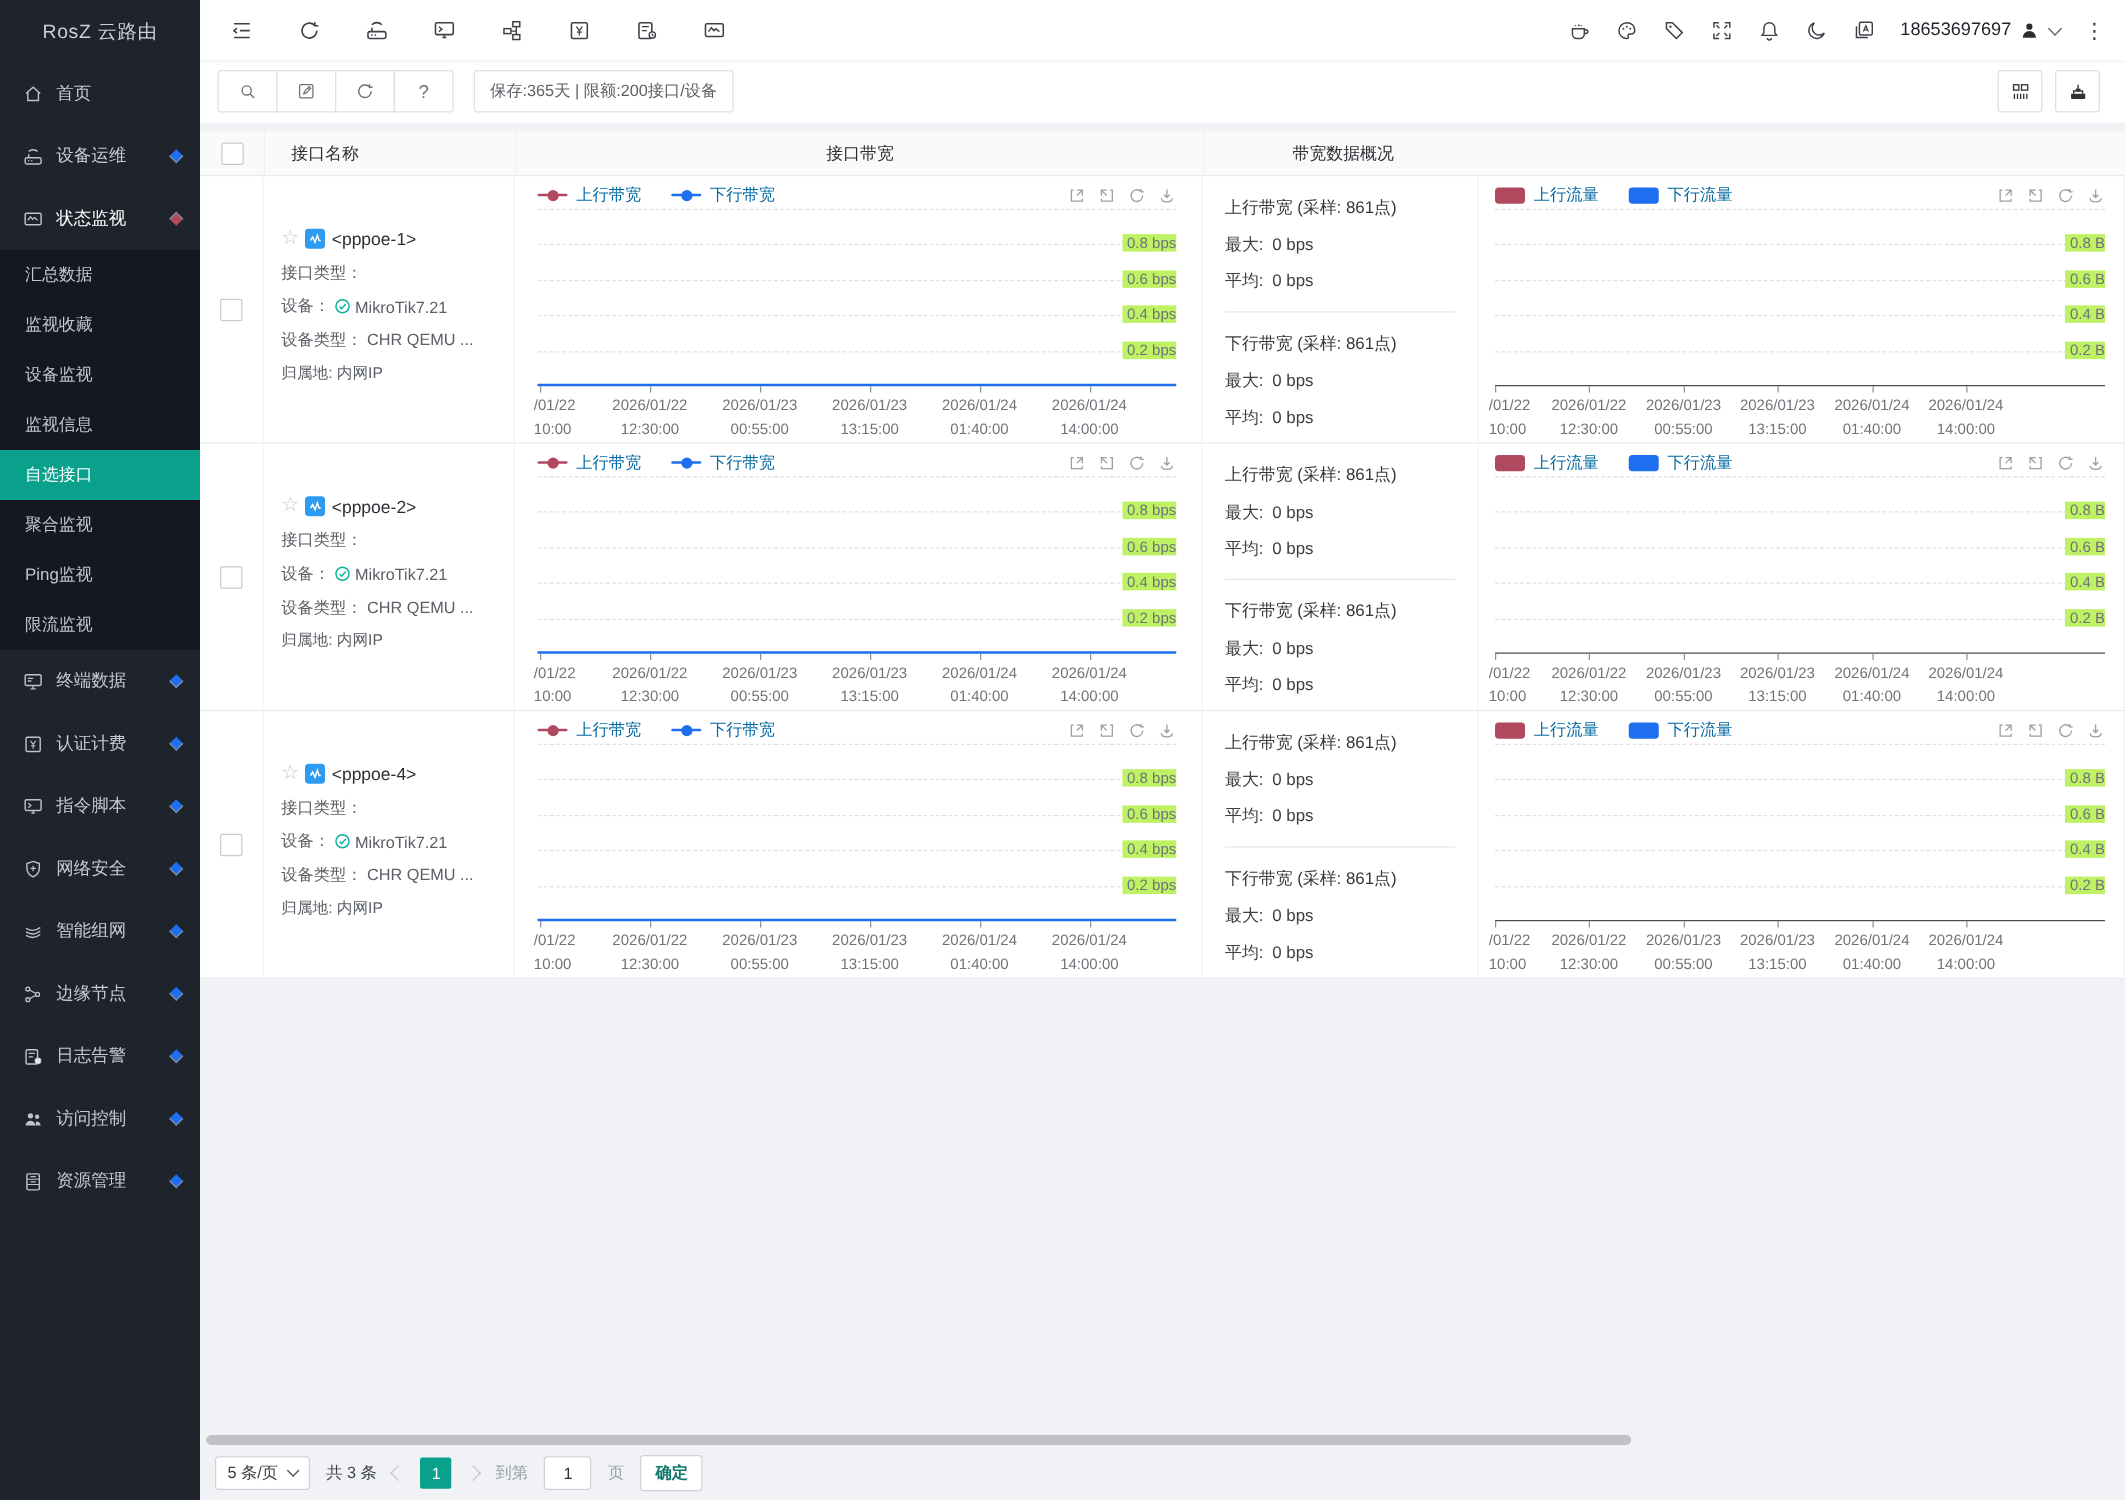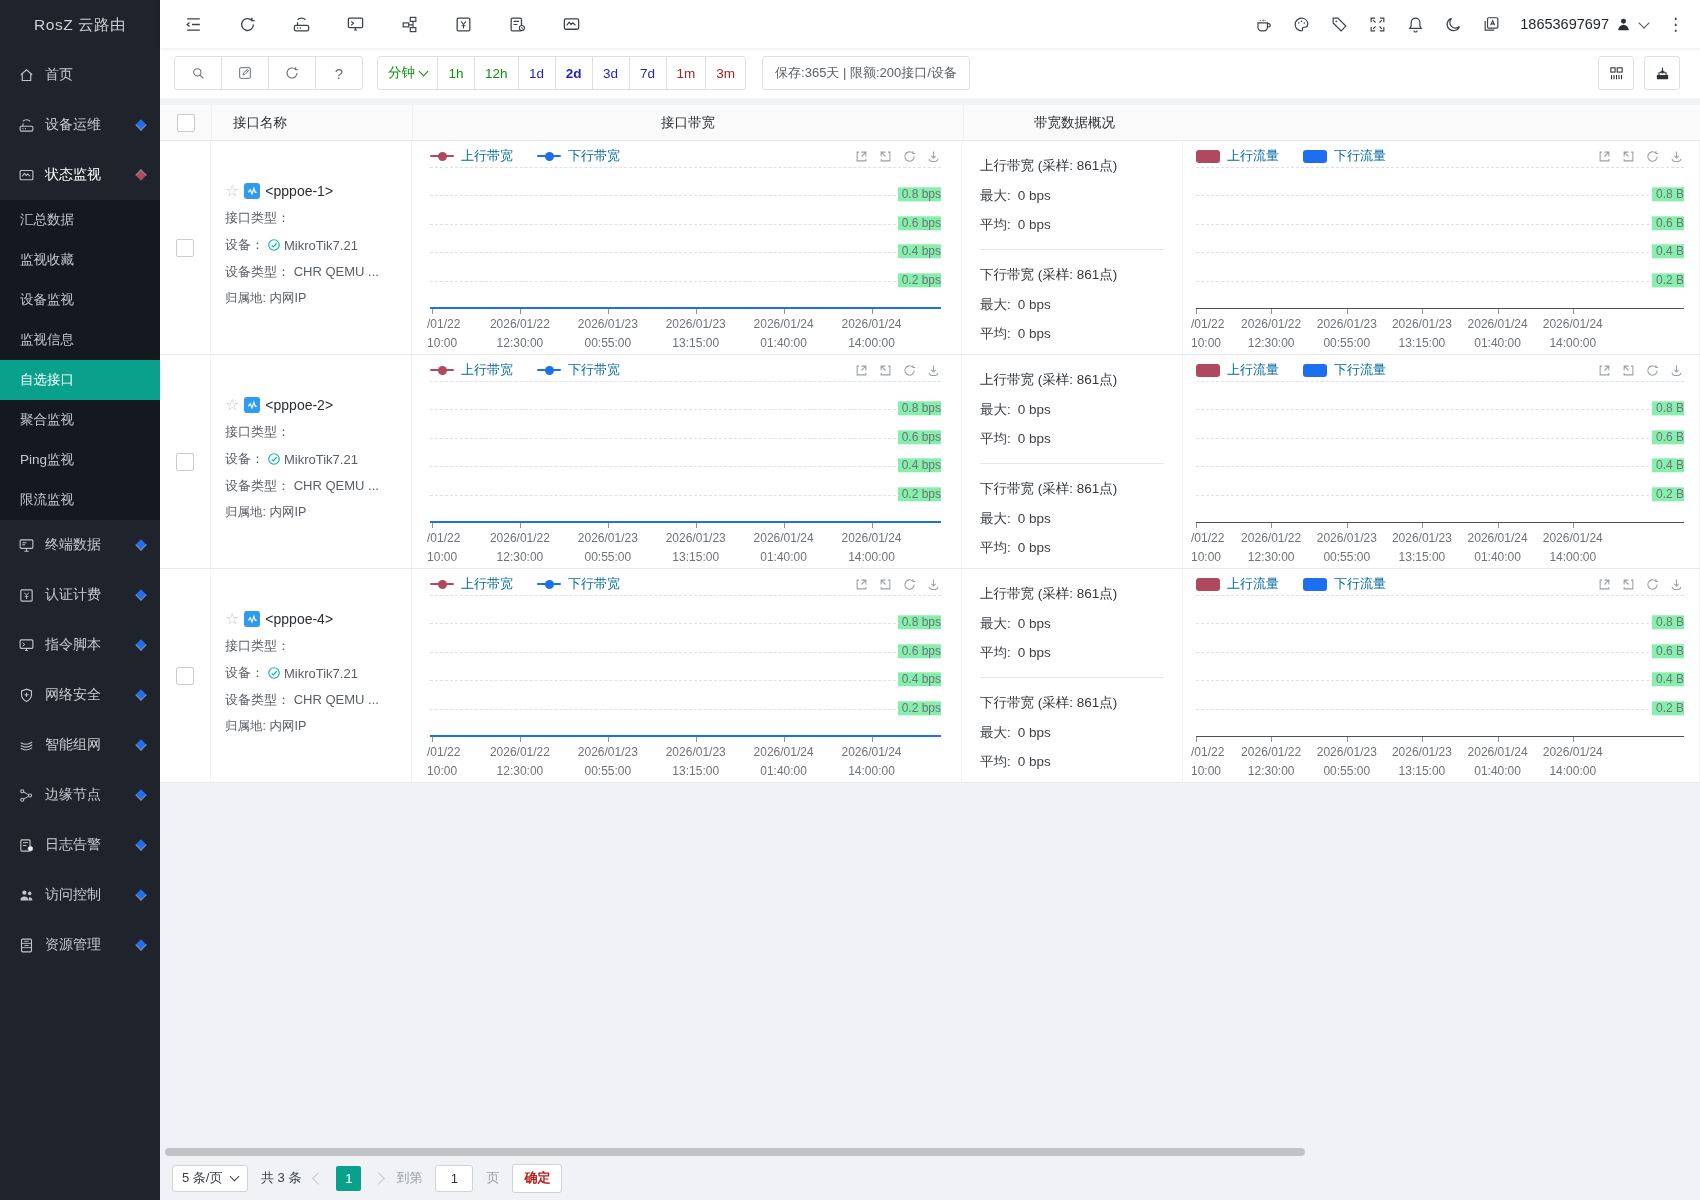--- a/index.html
+++ b/index.html
@@ -89,21 +89,21 @@
   .litem{display:flex;align-items:center;gap:7px;font-size:13px;color:#0369a1;cursor:pointer}
   .lmark-line{width:24px;height:2px;border-radius:1px;position:relative}
   .lmark-line::after{content:"";position:absolute;width:9px;height:9px;border-radius:50%;background:inherit;left:7.5px;top:-3.5px}
   .lmark-rect{width:24px;height:13px;border-radius:3px}
   .up{background:#b0485e}
   .down{background:#1e6ff0}
   .ctools{position:absolute;top:8px;right:20px;display:flex;gap:9px;color:#9aa0a6}
   .ctools svg{width:15px;height:15px;cursor:pointer}
   .plot{position:relative;height:142px}
   .gl{position:absolute;left:0;right:0;border-top:1px dashed #d9e1ef}
-  .ylab{position:absolute;right:0;transform:translateY(-55%);font-size:12px;color:#6e7379;background:#86efac;padding-left:4px}
+  .ylab{position:absolute;right:0;transform:translateY(-55%);font-size:12px;color:#6e7379;background:#bef264;padding-left:4px}
   .axis-blue{position:absolute;left:0;right:0;bottom:0;height:2px;background:#1e6ff0}
   .axis-dark{position:absolute;left:0;right:0;bottom:0;height:1px;background:#4a4e55}
   .tick{position:absolute;top:100%;width:1px;height:5px;background:#8d939a}
   .xlabs{position:relative;height:34px;margin-top:6px}
   .xl{position:absolute;transform:translateX(-50%);text-align:center;font-size:12px;color:#6e7379;line-height:1.6;white-space:nowrap}
   .xl.xl0{transform:none;margin-left:-5px;text-align:left}
 
   .ovcell{width:221px;padding:16px 18px 0;font-size:13.5px;color:#3c4046}
   .ov-title{margin-bottom:12px;color:#33373c}
   .ov-line{margin-bottom:11px}
@@ -114,21 +114,21 @@
   .hscroll{height:8px;width:1140px;background:#c0c2c5;border-radius:4px;margin:2px 0 0 5px}
   .pagebar{height:44px;display:flex;align-items:center;gap:13px;padding-left:12px;font-size:13px;color:#3c4046;background:#f0f2f5}
   .psel{width:76px;height:27px;border:1px solid #cfd3d8;border-radius:3px;background:#fff;display:flex;align-items:center;justify-content:space-between;padding:0 9px;cursor:pointer;box-sizing:border-box}
   .pchev{width:6px;height:6px;border-right:1.5px solid #444;border-bottom:1.5px solid #444;transform:rotate(45deg);margin-top:-3px}
   .parrow{width:8px;height:8px;border-right:1.6px solid #c3c7cc;border-bottom:1.6px solid #c3c7cc;cursor:pointer}
   .parrow.left{transform:rotate(135deg)}
   .parrow.right{transform:rotate(-45deg)}
   .ppage{width:25px;height:25px;background:#09a08c;color:#fff;display:flex;align-items:center;justify-content:center;border-radius:2px;font-size:13px;cursor:pointer}
   .pgray{color:#9ba0a7}
   .pinput{width:38px;height:27px;border:1px solid #cfd3d8;border-radius:3px;background:#fff;display:flex;align-items:center;justify-content:center;color:#333;box-sizing:border-box}
-  .pok{height:27px;padding:0 11px;border:1px solid #cfd3d8;border-radius:3px;background:#fff;color:#b91c1c;font-weight:bold;display:flex;align-items:center;cursor:pointer}
+  .pok{height:27px;padding:0 11px;border:1px solid #cfd3d8;border-radius:3px;background:#fff;color:#0f766e;font-weight:bold;display:flex;align-items:center;cursor:pointer}
 </style>
 </head>
 <body>
 
 <svg width="0" height="0" style="position:absolute">
   <defs>
     <symbol id="s-home" viewBox="0 0 24 24">
         <path d="M4 11l8-7 8 7M6 10v9h12v-9" fill="none" stroke="currentColor" stroke-width="1.6"></path>
       </symbol>
     <symbol id="s-router" viewBox="0 0 24 24">
@@ -494,34 +494,20 @@
             <svg>
               <use href="#s-edit"></use>
             </svg>
           </span>
         <span class="icon-btn">
             <svg>
               <use href="#s-refresh"></use>
             </svg>
           </span>
         <span class="icon-btn">?</span>
-      </div>
-      <div class="btn-group time-group">
-        <span class="t-btn green">
-          <span>分钟</span>
-          <span class="tchev"></span>
-        </span>
-        <span class="t-btn green">1h</span>
-        <span class="t-btn green">12h</span>
-        <span class="t-btn blue">1d</span>
-        <span class="t-btn blue active">2d</span>
-        <span class="t-btn blue">3d</span>
-        <span class="t-btn blue">7d</span>
-        <span class="t-btn red">1m</span>
-        <span class="t-btn red">3m</span>
       </div>
       <div class="quota">保存:365天 | 限额:200接口/设备</div>
       <div class="fb-right">
         <span class="sq-btn">
             <svg>
               <use href="#s-grid"></use>
             </svg>
           </span>
         <span class="sq-btn">
             <svg>

